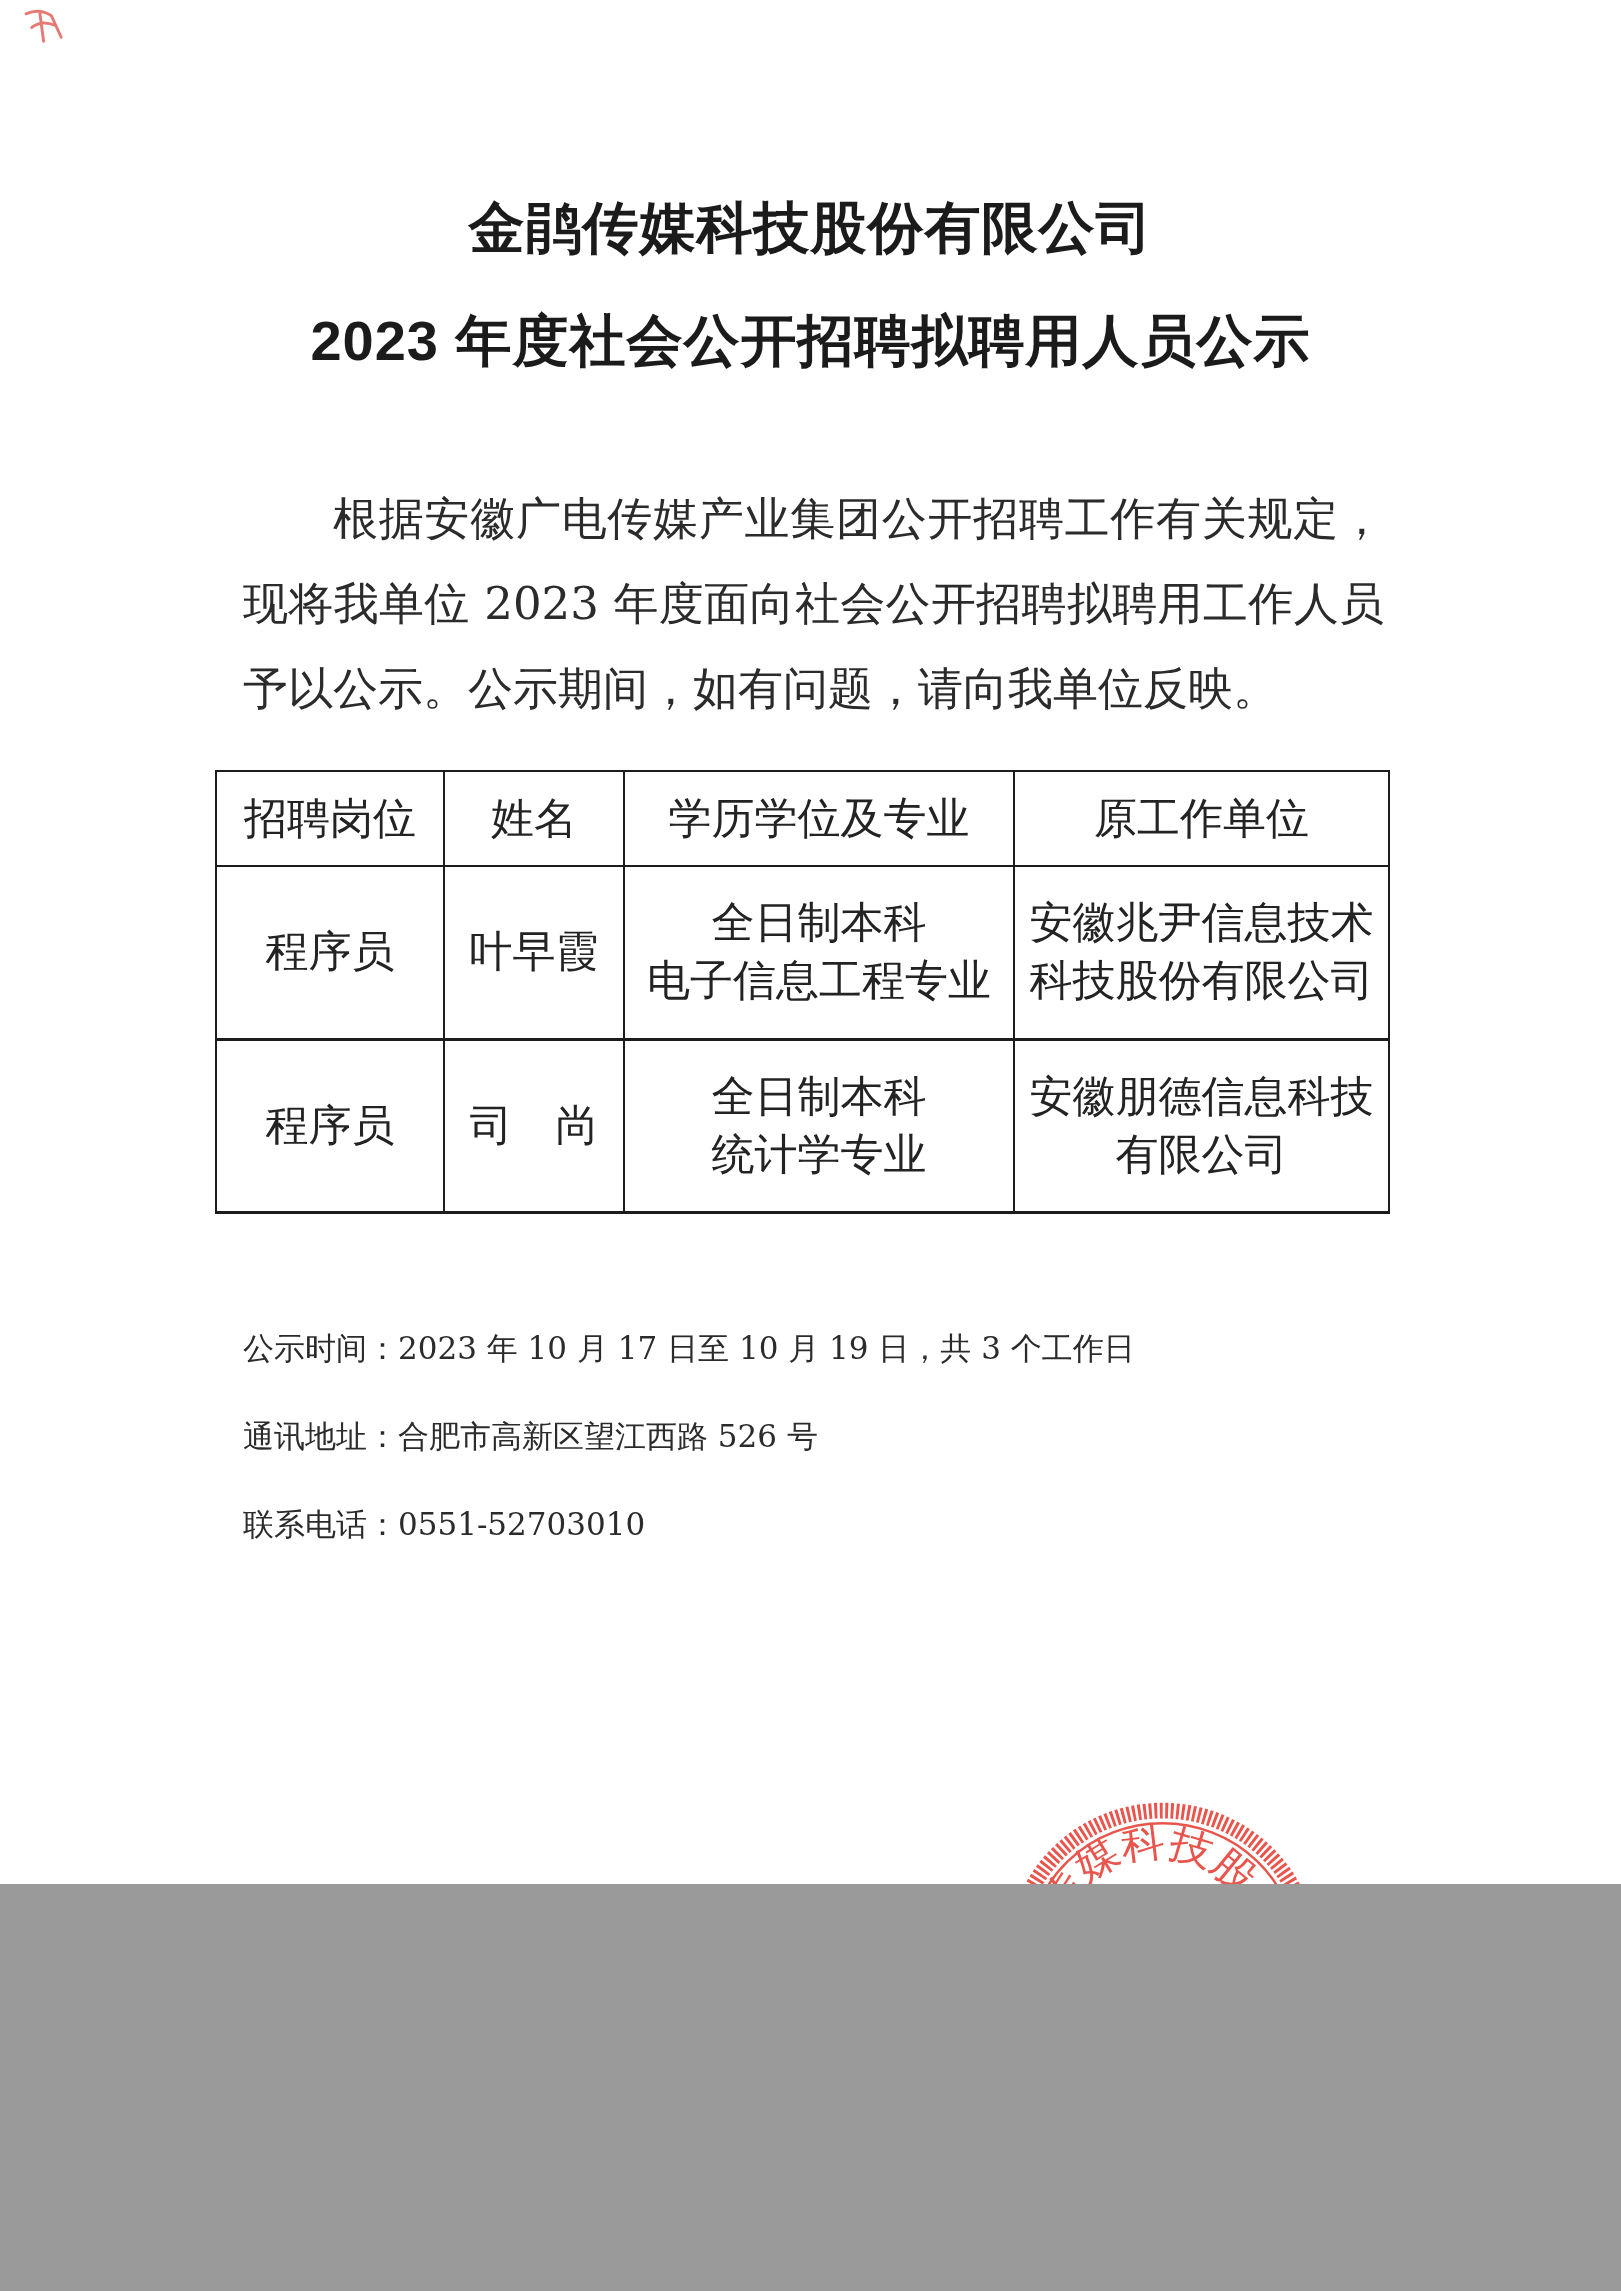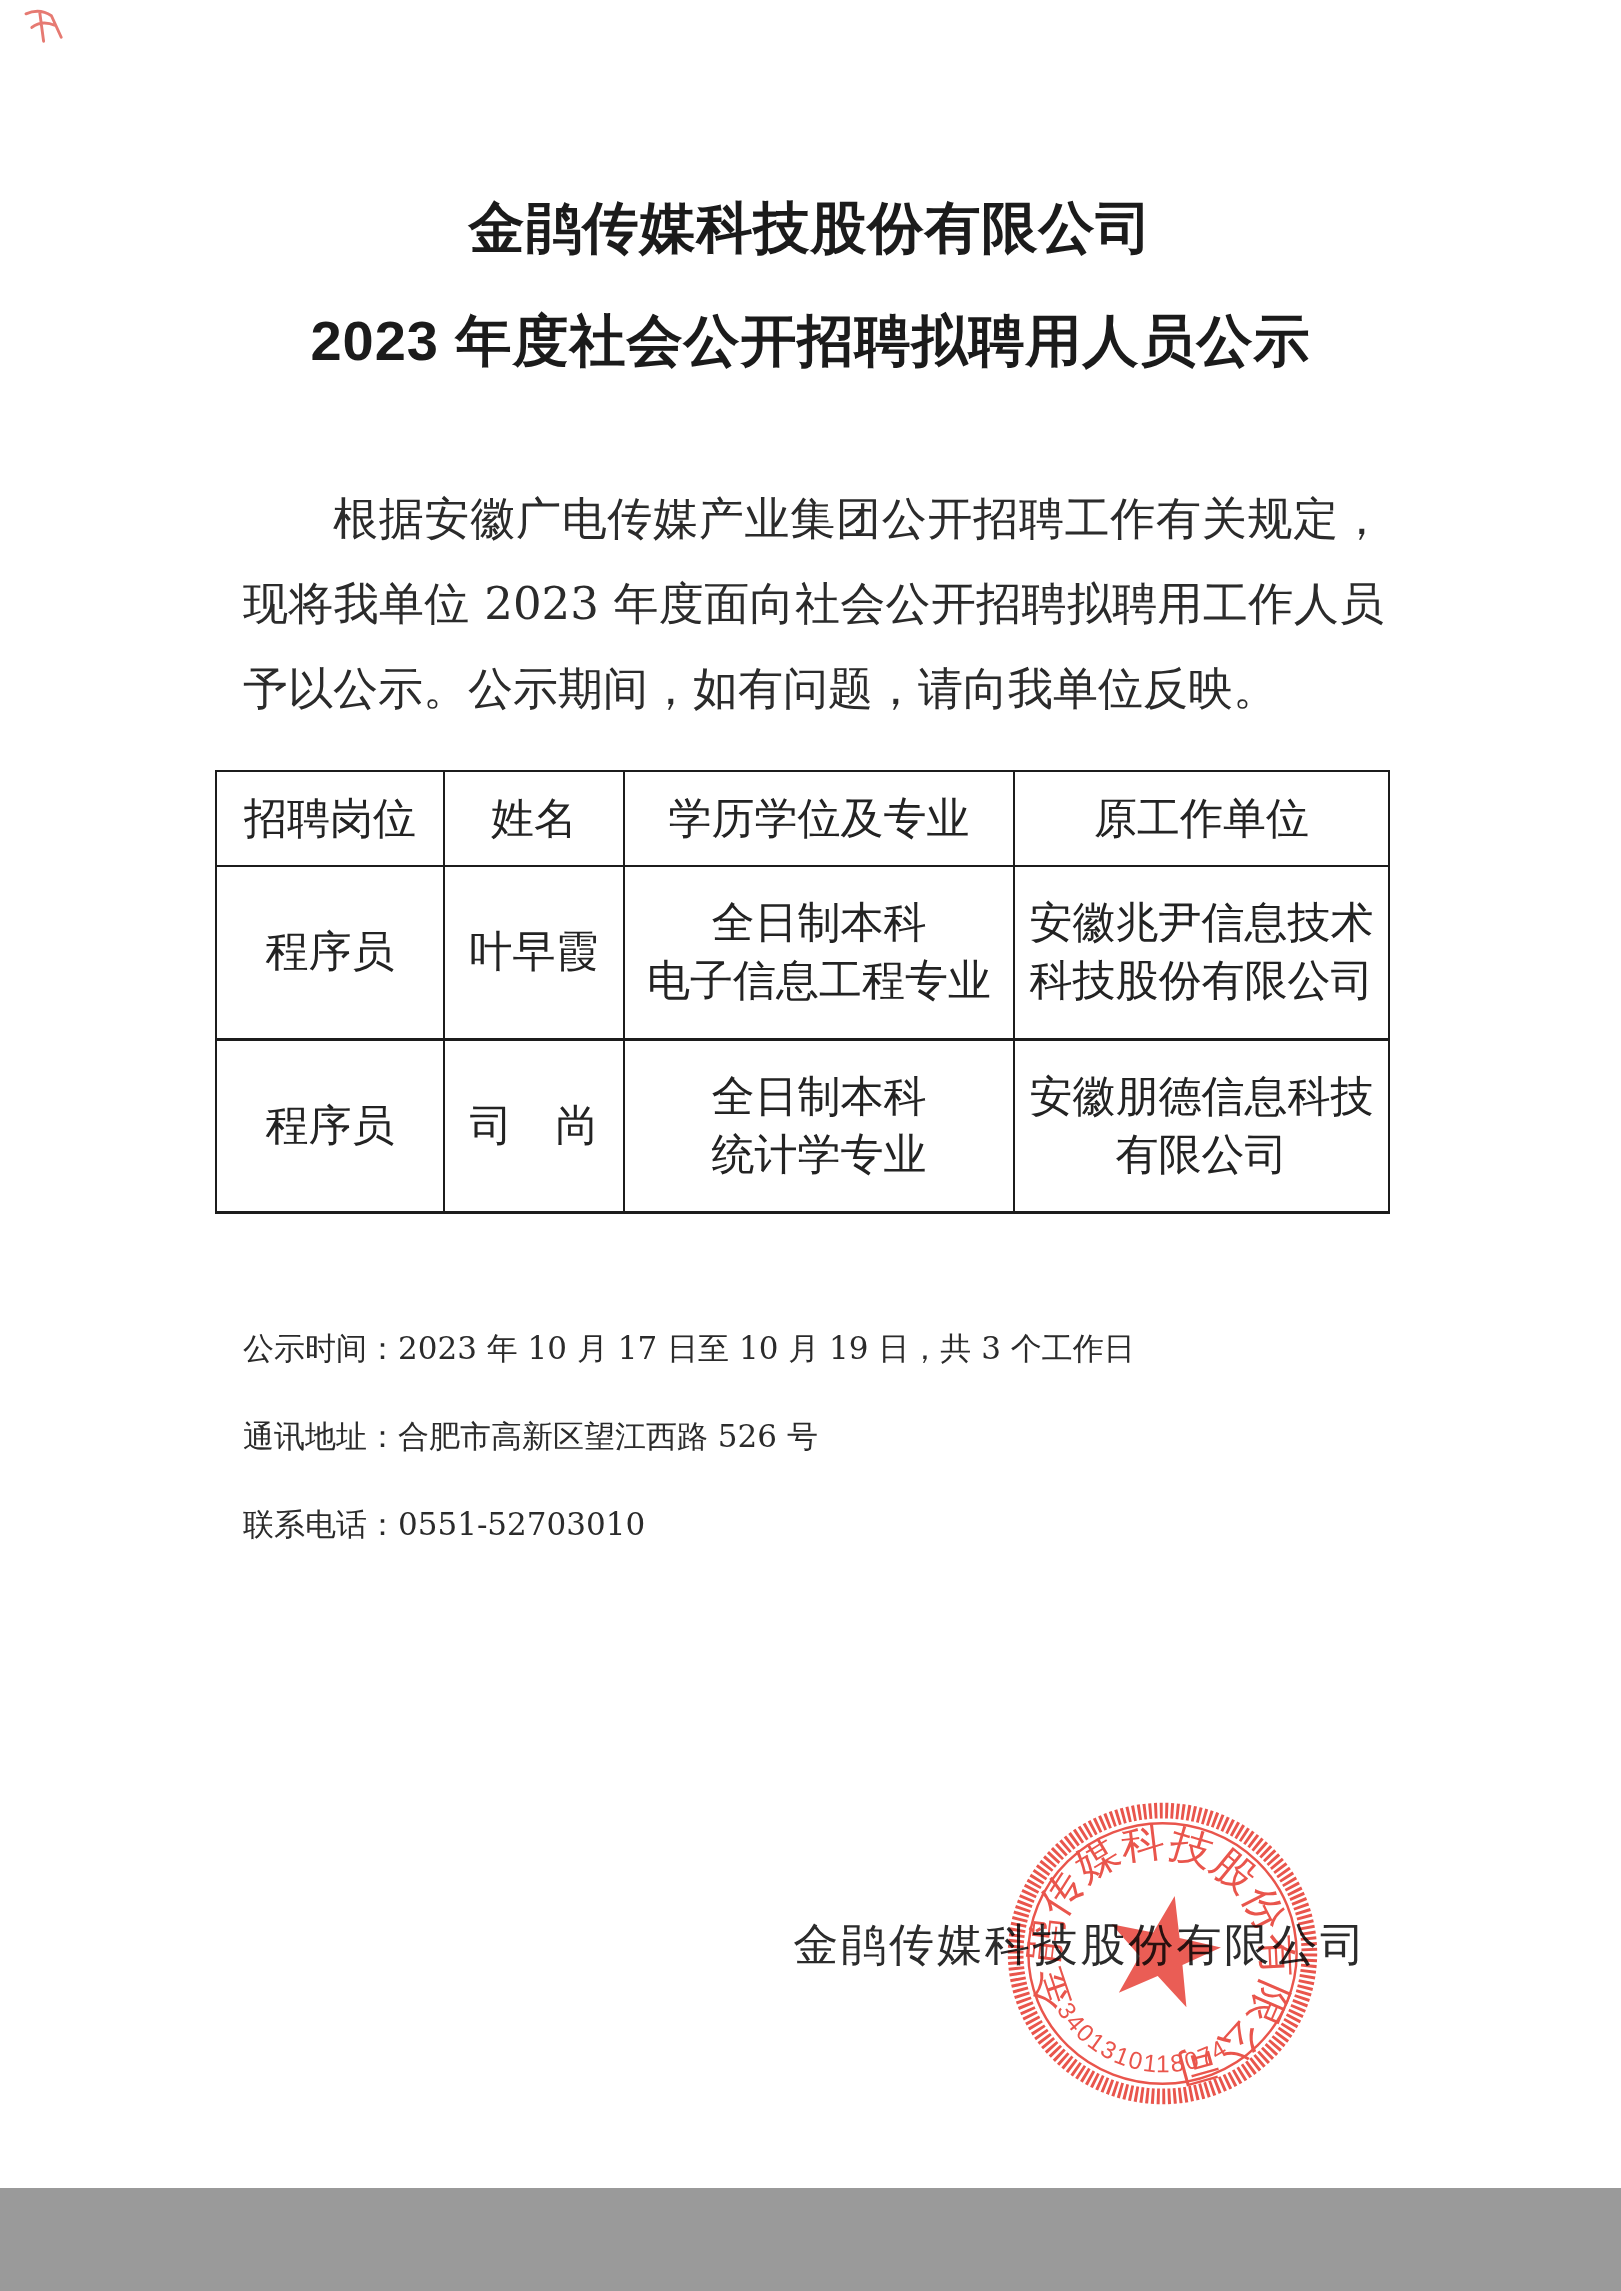--- a/index.html
+++ b/index.html
@@ -1,18 +1,18 @@
 <!DOCTYPE html>
 <html><head>
 <meta charset="utf-8">
 <style>
   html,body{margin:0;padding:0;background:#9a9a9a;}
   .page{
     position:relative;
-    width:1621px;height:2188px;
+    width:1621px;height:1884px;
     background:#ffffff;
     overflow:hidden;
     font-family:"DejaVu Serif","Liberation Serif",serif;
     color:#262626;
   }
   .doc-title{
     position:absolute;left:0;right:0;text-align:center;
     font-family:"Liberation Sans","DejaVu Sans",sans-serif;
     font-weight:700;font-size:56px;line-height:61px;color:#1b1b1b;
     letter-spacing:1px;white-space:nowrap;

